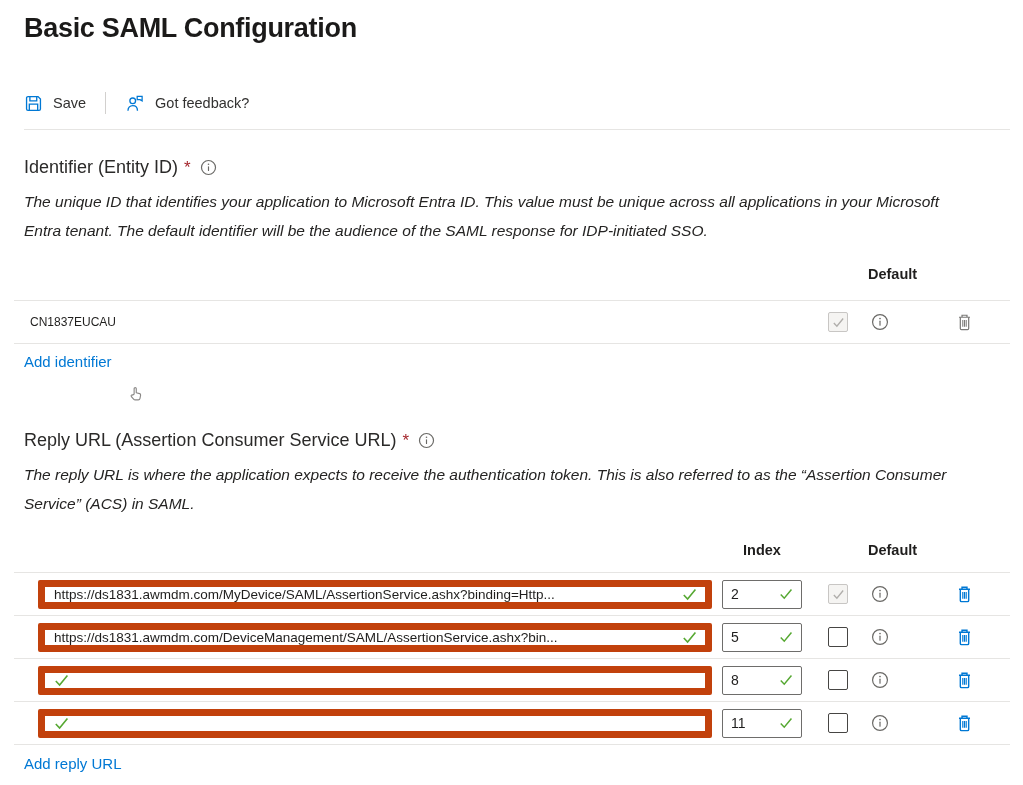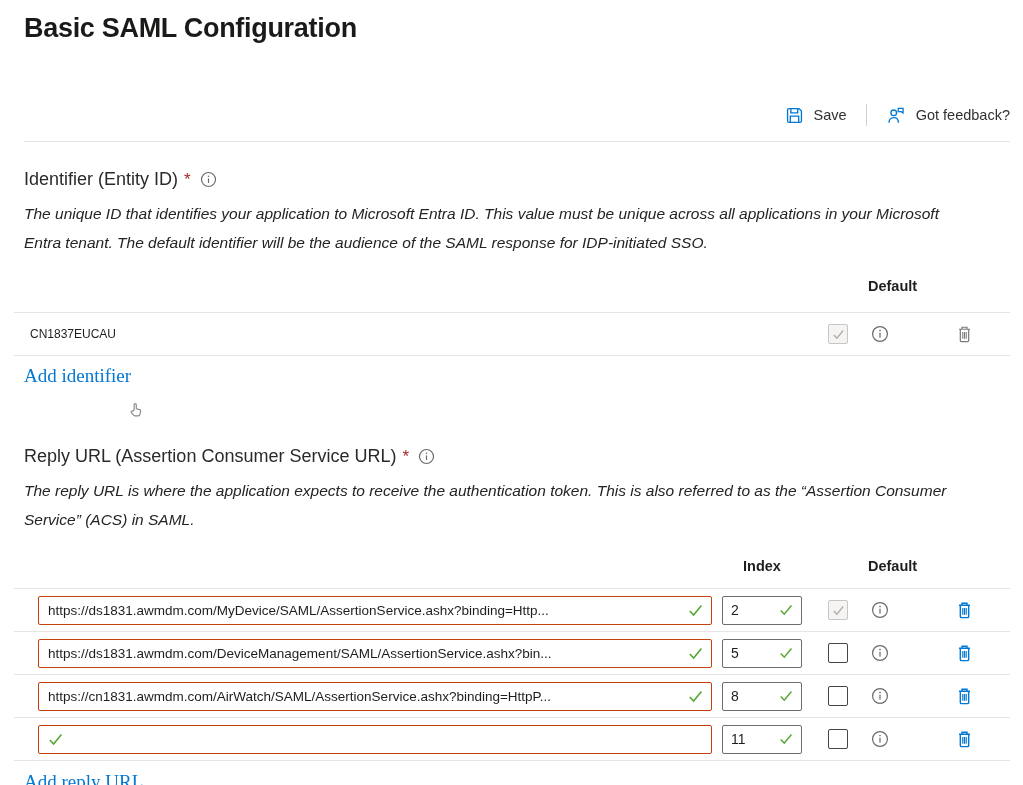--- a/index.html
+++ b/index.html
@@ -8,21 +8,21 @@
     width:1023px; height:785px; overflow:hidden;
     font-family:"Liberation Sans", sans-serif;
     color:#201f1e;
   }
   .page { width:1023px; height:785px; padding:13px 13px 0 24px; position:relative; }
 
   
   .page-title { font-size:27px; line-height:30px; font-weight:700; color:#1b1a19; margin:0; letter-spacing:-0.3px; }
 
   
-  .toolbar { margin-top:57px; height:30px; display:flex; align-items:center;justify-content:flex-end; }
+  .toolbar { margin-top:45px; height:30px; display:flex; align-items:center; }
   .tb-btn { display:flex; align-items:center; gap:10px; background:none; border:none; padding:0;
             font-family:inherit; font-size:14.5px; color:#323130; cursor:pointer; }
   .tb-divider { width:1px; height:22px; background:#d2d0ce; margin:0 19px; }
 
   .rule { border:none; border-top:1px solid #e6e5e3; margin:11px 0 0 0; }
 
   
   .sec-head { display:flex; align-items:center; font-size:18px; line-height:23px; color:#2b2a29; }
   .sec1 { margin-top:26px; }
   .sec2 { margin-top:22px; }
@@ -42,21 +42,21 @@
   .col-default { position:absolute; left:844px; }
 
   
   .id-row { position:relative; height:43px; border-bottom:1px solid #e6e5e3;
             display:flex; align-items:center; padding-left:16px; font-size:12px;
             margin-left:-10px; padding-right:10px; }
 
   
   .reply-row { position:relative; height:43px; border-bottom:1px solid #e6e5e3;
                display:flex; align-items:center; margin-left:-10px; }
-  .url-input { margin-left:24px; width:674px; height:29px; border:1px solid #c2410c; border-radius:2px;
+  .url-input { margin-left:24px; width:674px; height:29px; border:7px solid #c2410c; border-radius:2px;
                background:#fff; display:flex; align-items:center; justify-content:space-between;
                padding:0 8px 0 9px; font-size:13.5px; color:#1f1e1d; white-space:nowrap; overflow:hidden; cursor:text;gap:45px; }
   .idx-input { position:absolute; left:708px; width:80px; height:29px; border:1px solid #6e6d6b; border-radius:2px;
                background:#fff; display:flex; align-items:center; justify-content:space-between;
                padding:0 8px; font-size:14px; color:#1f1e1d; cursor:text; }
 
   
   .cb-cell    { position:absolute; left:814px; top:50%; transform:translateY(-50%); }
   .info-cell  { position:absolute; left:857px; top:50%; transform:translateY(-50%); display:inline-flex; cursor:default; }
   .trash-cell { position:absolute; left:941px; top:50%; transform:translateY(-50%); display:inline-flex;
@@ -64,21 +64,21 @@
   .id-row .cb-cell, .id-row .info-cell, .id-row .trash-cell {  }
 
   .checkbox { width:20px; height:20px; border-radius:2px; display:flex; align-items:center; justify-content:center; }
   .checkbox.disabled { background:#f5f4f2; border:1px solid #c8c6c4; }
   .checkbox.empty { background:#fff; border:1.6px solid #464543; }
 
   .trash-grey { color:#7a7977; }
   .trash-blue { color:#0078d4; }
 
   
-  .add-link { display:inline-block; margin-top:9px; font-size:19px; color:#0078d4; text-decoration:none; cursor:pointer;font-family:Liberation Serif, serif; }
+  .add-link { display:inline-block; margin-top:9px; font-size:15px; color:#0078d4; text-decoration:none; cursor:pointer; }
   .add-link-reply { margin-top:10px; }
 
   .cursor-glyph { margin:14px 0 0 104px; display:inline-flex; }
 
   .vtext { white-space:nowrap; overflow:hidden; text-overflow:ellipsis; }
 </style>
 </head>
 <body>
 
 <div class="page">
@@ -256,21 +256,20 @@
           <path d="M4.2 5.5h11.6"></path>
         <path d="M5.6 5.5v11.8a1.2 1.2 0 0 0 1.2 1.2h6.4a1.2 1.2 0 0 0 1.2-1.2V5.5"></path>
         <path d="M8.2 8.3v7.2M10 8.3v7.2M11.8 8.3v7.2" stroke-width="1.2"></path>
       </svg>
     </button>
   </div>
 
   
   <div class="reply-row">
     <div class="url-input">
-      <span class="vtext">https://cn1831.awmdm.com/AirWatch/SAML/AssertionService.ashx?binding=HttpP...</span>
       <svg width="15" height="13" viewBox="0 0 15 13">
           <path d="M1.8 7l3.8 4L13.4 1.6" fill="none" stroke="#56a832" stroke-width="1.6"></path>
         </svg>
     </div>
     <div class="idx-input">
       <span>8</span>
       <svg width="14" height="12" viewBox="0 0 15 13">
           <path d="M1.8 7l3.8 4L13.4 1.6" fill="none" stroke="#56a832" stroke-width="1.6"></path>
         </svg>
     </div>

